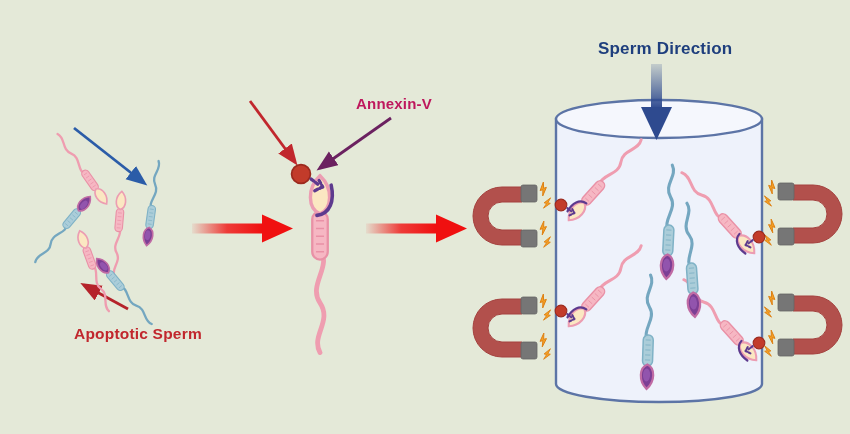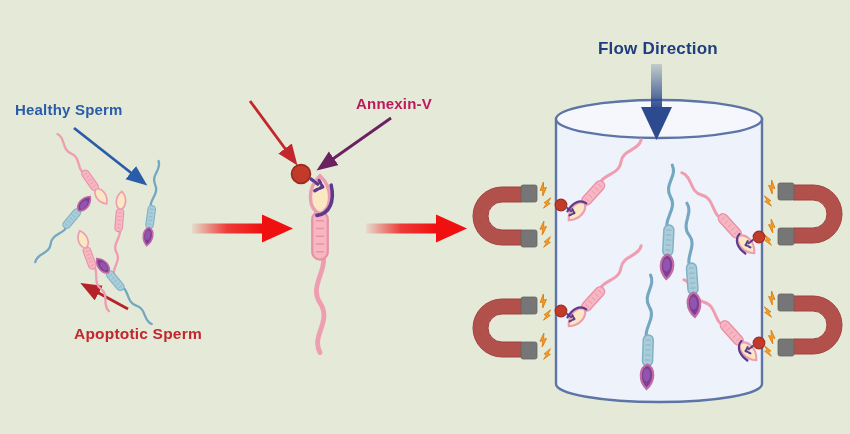--- a/index.html
+++ b/index.html
@@ -132,21 +132,20 @@
       </g>
     <g id="complex-layer">
         <use href="#nano-complex" transform="translate(301,174) scale(1.45,1.45)"></use>
         <use href="#nano-complex" transform="translate(561,205) scale(0.9,0.9)"></use>
         <use href="#nano-complex" transform="translate(561,311) scale(0.9,0.9)"></use>
         <use href="#nano-complex" transform="translate(759,237) scale(-0.9,0.9)"></use>
         <use href="#nano-complex" transform="translate(759,343) scale(-0.9,0.9)"></use>
       </g>
   </svg>
 
-  <div class="lbl" style="left: 15px; top: 101px; font-size: 15px; color: rgb(43, 92, 168);">Healthy Sperm</div>
 
   <div class="lbl" style="left: 58px; top: 325px; font-size: 15.5px; color: rgb(193, 39, 45); margin-left: 16px;">Apoptotic Sperm</div>
 
 
   <div class="lbl" style="left: 356px; top: 95px; font-size: 15px; color: #be185d;">Annexin-V</div>
 
-  <div class="lbl" style="left: 598px; top: 39px; font-size: 17px; color: rgb(30, 62, 125);">Flow Direction</div>
+  <div class="lbl" style="left: 598px; top: 39px; font-size: 17px; color: rgb(30, 62, 125);">Sperm Direction</div>
 </div>
 
 </body></html>

